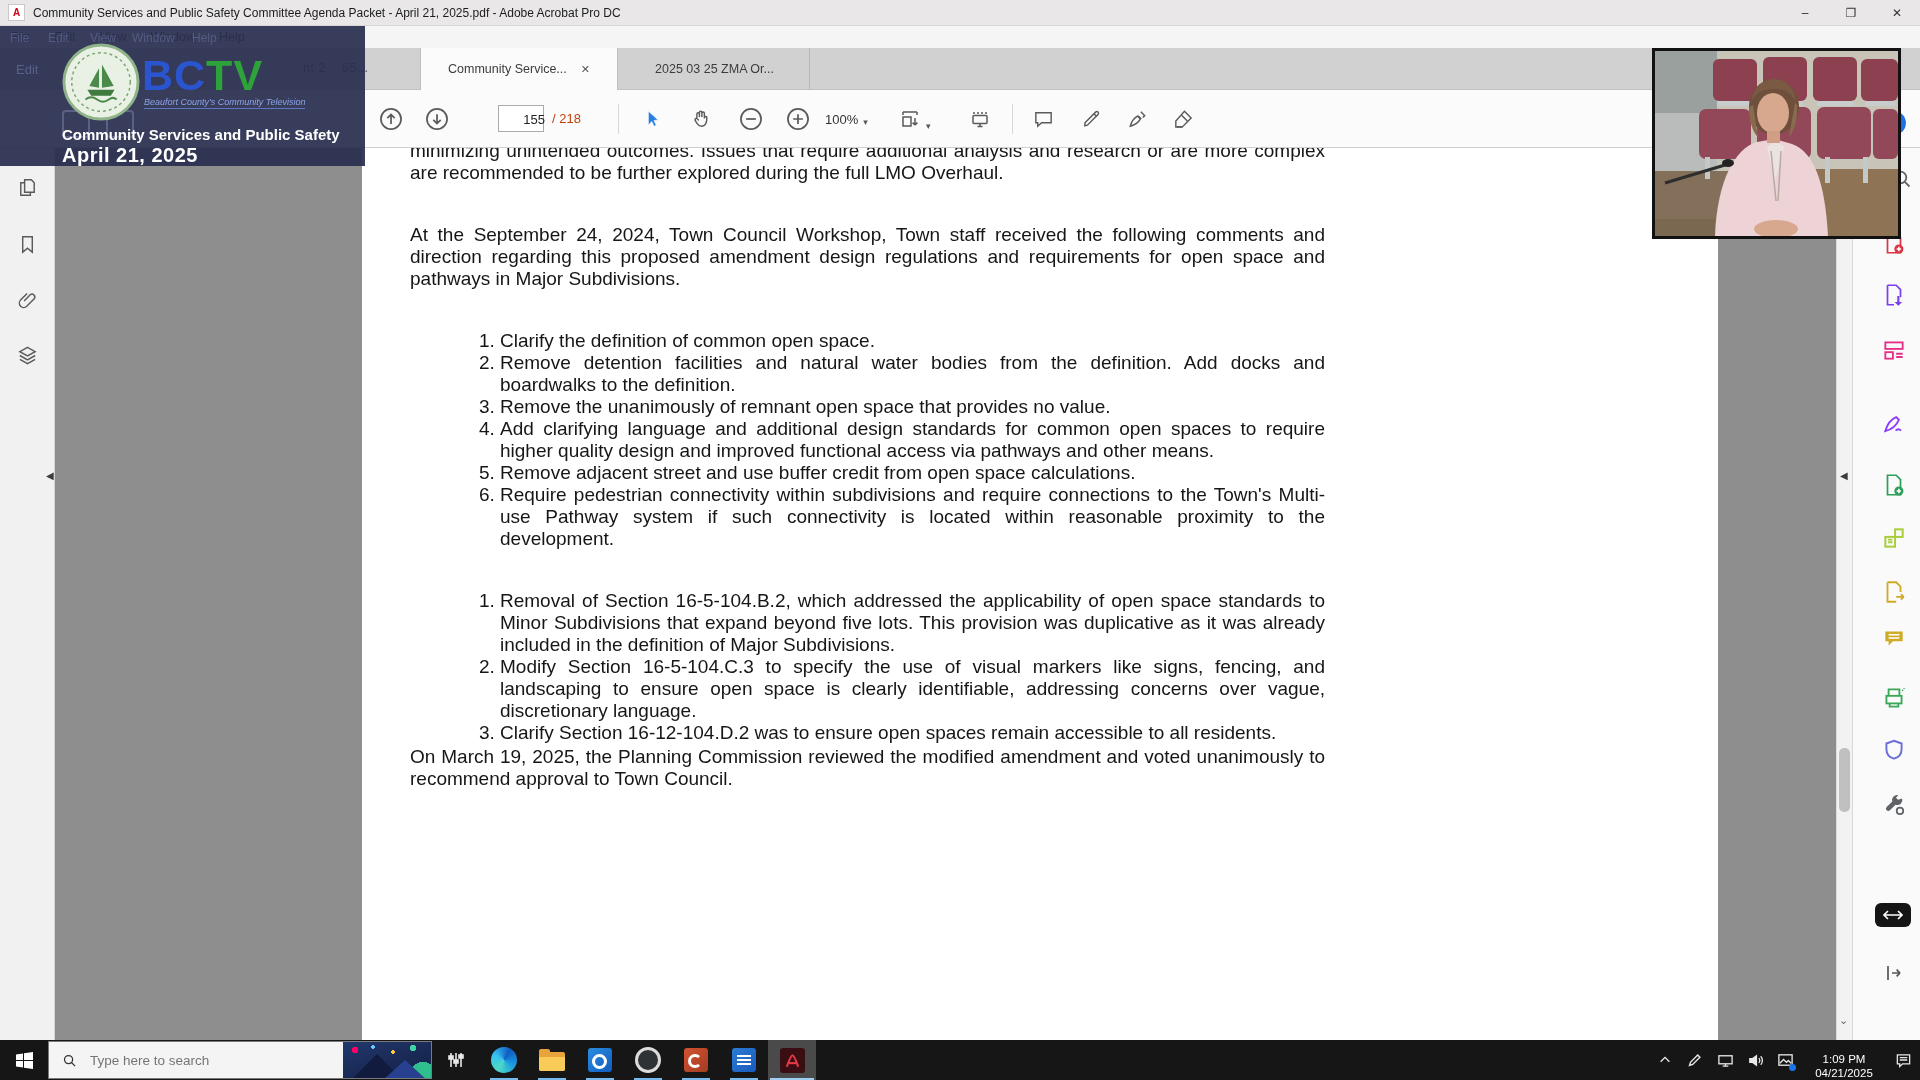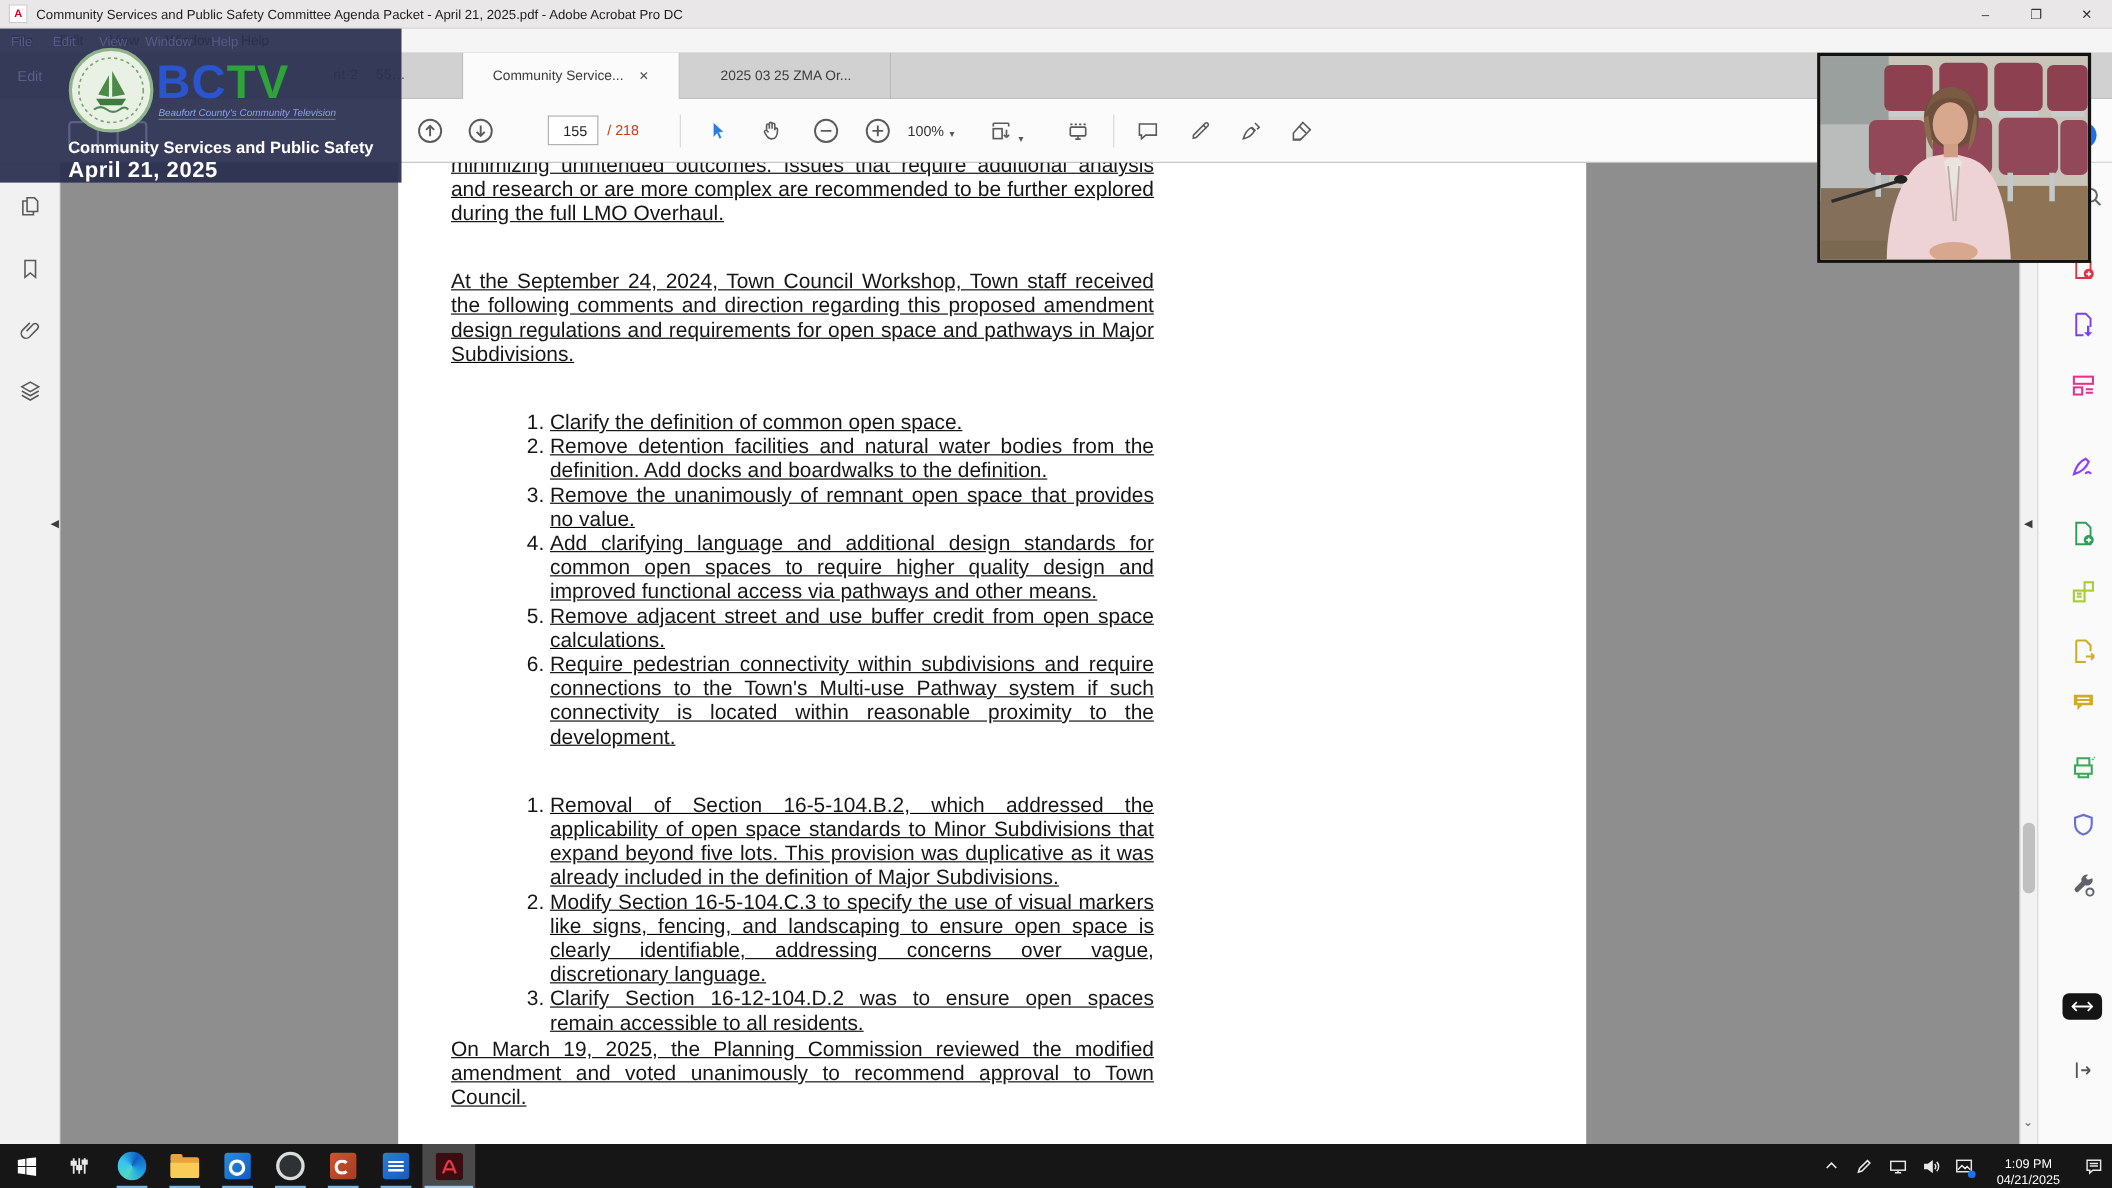--- a/index.html
+++ b/index.html
@@ -33,34 +33,34 @@
   .tab.inactive{left:620px;width:190px;border-right:1px solid #b8b8b8;}
 
   
   .toolbar{position:absolute;left:0;top:90px;width:1920px;height:58px;background:#fbfbfb;
     border-bottom:1px solid #cfcfcf;box-sizing:border-box;}
   .tbi{position:absolute;top:50%;transform:translateY(-50%);display:flex;align-items:flex-end;}
   .tbi svg{display:block;}
   .tb-divider{position:absolute;top:14px;width:1px;height:30px;background:#d7d7d7;}
   .pagebox{position:absolute;left:498px;top:15px;width:46px;height:27px;border:1px solid #ababab;
     background:#fff;box-sizing:border-box;}
-  .pagebox input{width:100%;height:100%;border:0;outline:0;text-align:center;font-size:13px;color:#222;
+  .pagebox input{width:100%;height:100%;border:0;outline:0;text-align:right;font-size:13px;color:#222;
     font-family:"Liberation Sans",sans-serif;background:transparent;}
   .pagetotal{position:absolute;left:552px;top:21px;font-size:13px;color:#c2410c;white-space:pre;}
   .zoomtxt{font-size:13px;color:#333;margin-right:5px;}
   .caret{font-size:9px;color:#555;}
 
   
   .content{position:absolute;left:0;top:148px;width:1920px;height:892px;}
   .leftrail{position:absolute;left:0;top:0;width:55px;height:892px;background:#f2f1f1;
     border-right:1px solid #d4d3d3;box-sizing:border-box;}
   .railico{position:absolute;left:16px;}
   .docpane{position:absolute;left:55px;top:0;width:1781px;height:892px;background:#8e8e8e;overflow:hidden;}
-  .page{position:absolute;left:307px;top:0;width:1080px;height:892px;background:#fff;box-sizing:border-box;
-    padding:0 393px 0 48px;text-decoration:underline;}
+  .page{position:absolute;left:307px;top:0;width:1356px;height:892px;background:#fff;box-sizing:border-box;
+    padding:0 393px 0 48px;}
   .doc{margin-top:-8px;color:#161616;font-size:19px;line-height:22px;text-align:justify;}
   .doc p{margin:0 0 40px 0;}
   .doc ol{margin:0 0 40px 0;padding-left:90px;}
   .doc li{text-align:justify;}
   .doc .tight{margin:2px 0 0 0;}
   .collapse-arrow{position:absolute;font-size:10px;color:#3c3c3c;}
   .scrollbar{position:absolute;left:1836px;top:0;width:16px;height:892px;background:#f2f2f2;
     border-left:1px solid #ddd;box-sizing:border-box;}
   .scrollthumb{position:absolute;left:2px;top:600px;width:11px;height:64px;background:#c0c0c0;border-radius:5px;}
   .scrollchev{position:absolute;left:2px;top:866px;font-size:11px;color:#666;}
@@ -485,20 +485,28 @@
       <rect x="0" y="168" width="60" height="17" fill="#7a6850"></rect>
     </svg>
   </div>
 
   <div class="taskbar">
     <div class="startbtn">
       <svg width="17" height="17" viewBox="0 0 17 17">
           <path d="M0 2.5 7 1.4v6.7H0zM8 1.2 17 0v8.1H8zM0 9h7v6.6L0 14.5zM8 9h9v8l-9-1.3z" fill="#fff"></path>
         </svg>
     </div>
+    <div class="searchbox">
+      <svg width="15" height="15" viewBox="0 0 24 24" fill="none" stroke="#333" stroke-width="2" style="margin:0 11px 0 13px">
+          <circle cx="10.5" cy="10.5" r="6.5"></circle>
+          <path d="m15.5 15.5 5.5 5.5"></path>
+        </svg>
+      <input placeholder="Type here to search" style="">
+      <div class="search-art"></div>
+    </div>
     <div class="appbtn">
       <svg width="20" height="20" viewBox="0 0 20 20" fill="none" stroke="#e8e8e8" stroke-width="1.6">
           <path d="M5 3v14M10 3v14M15 3v14"></path>
           <rect x="3" y="6" width="4" height="3" fill="#e8e8e8"></rect>
           <rect x="8" y="10" width="4" height="3" fill="#e8e8e8"></rect>
           <rect x="13" y="5" width="4" height="3" fill="#e8e8e8"></rect>
         </svg>
     </div>
     <div class="appbtn running">
         <div class="edge-ico"></div>

